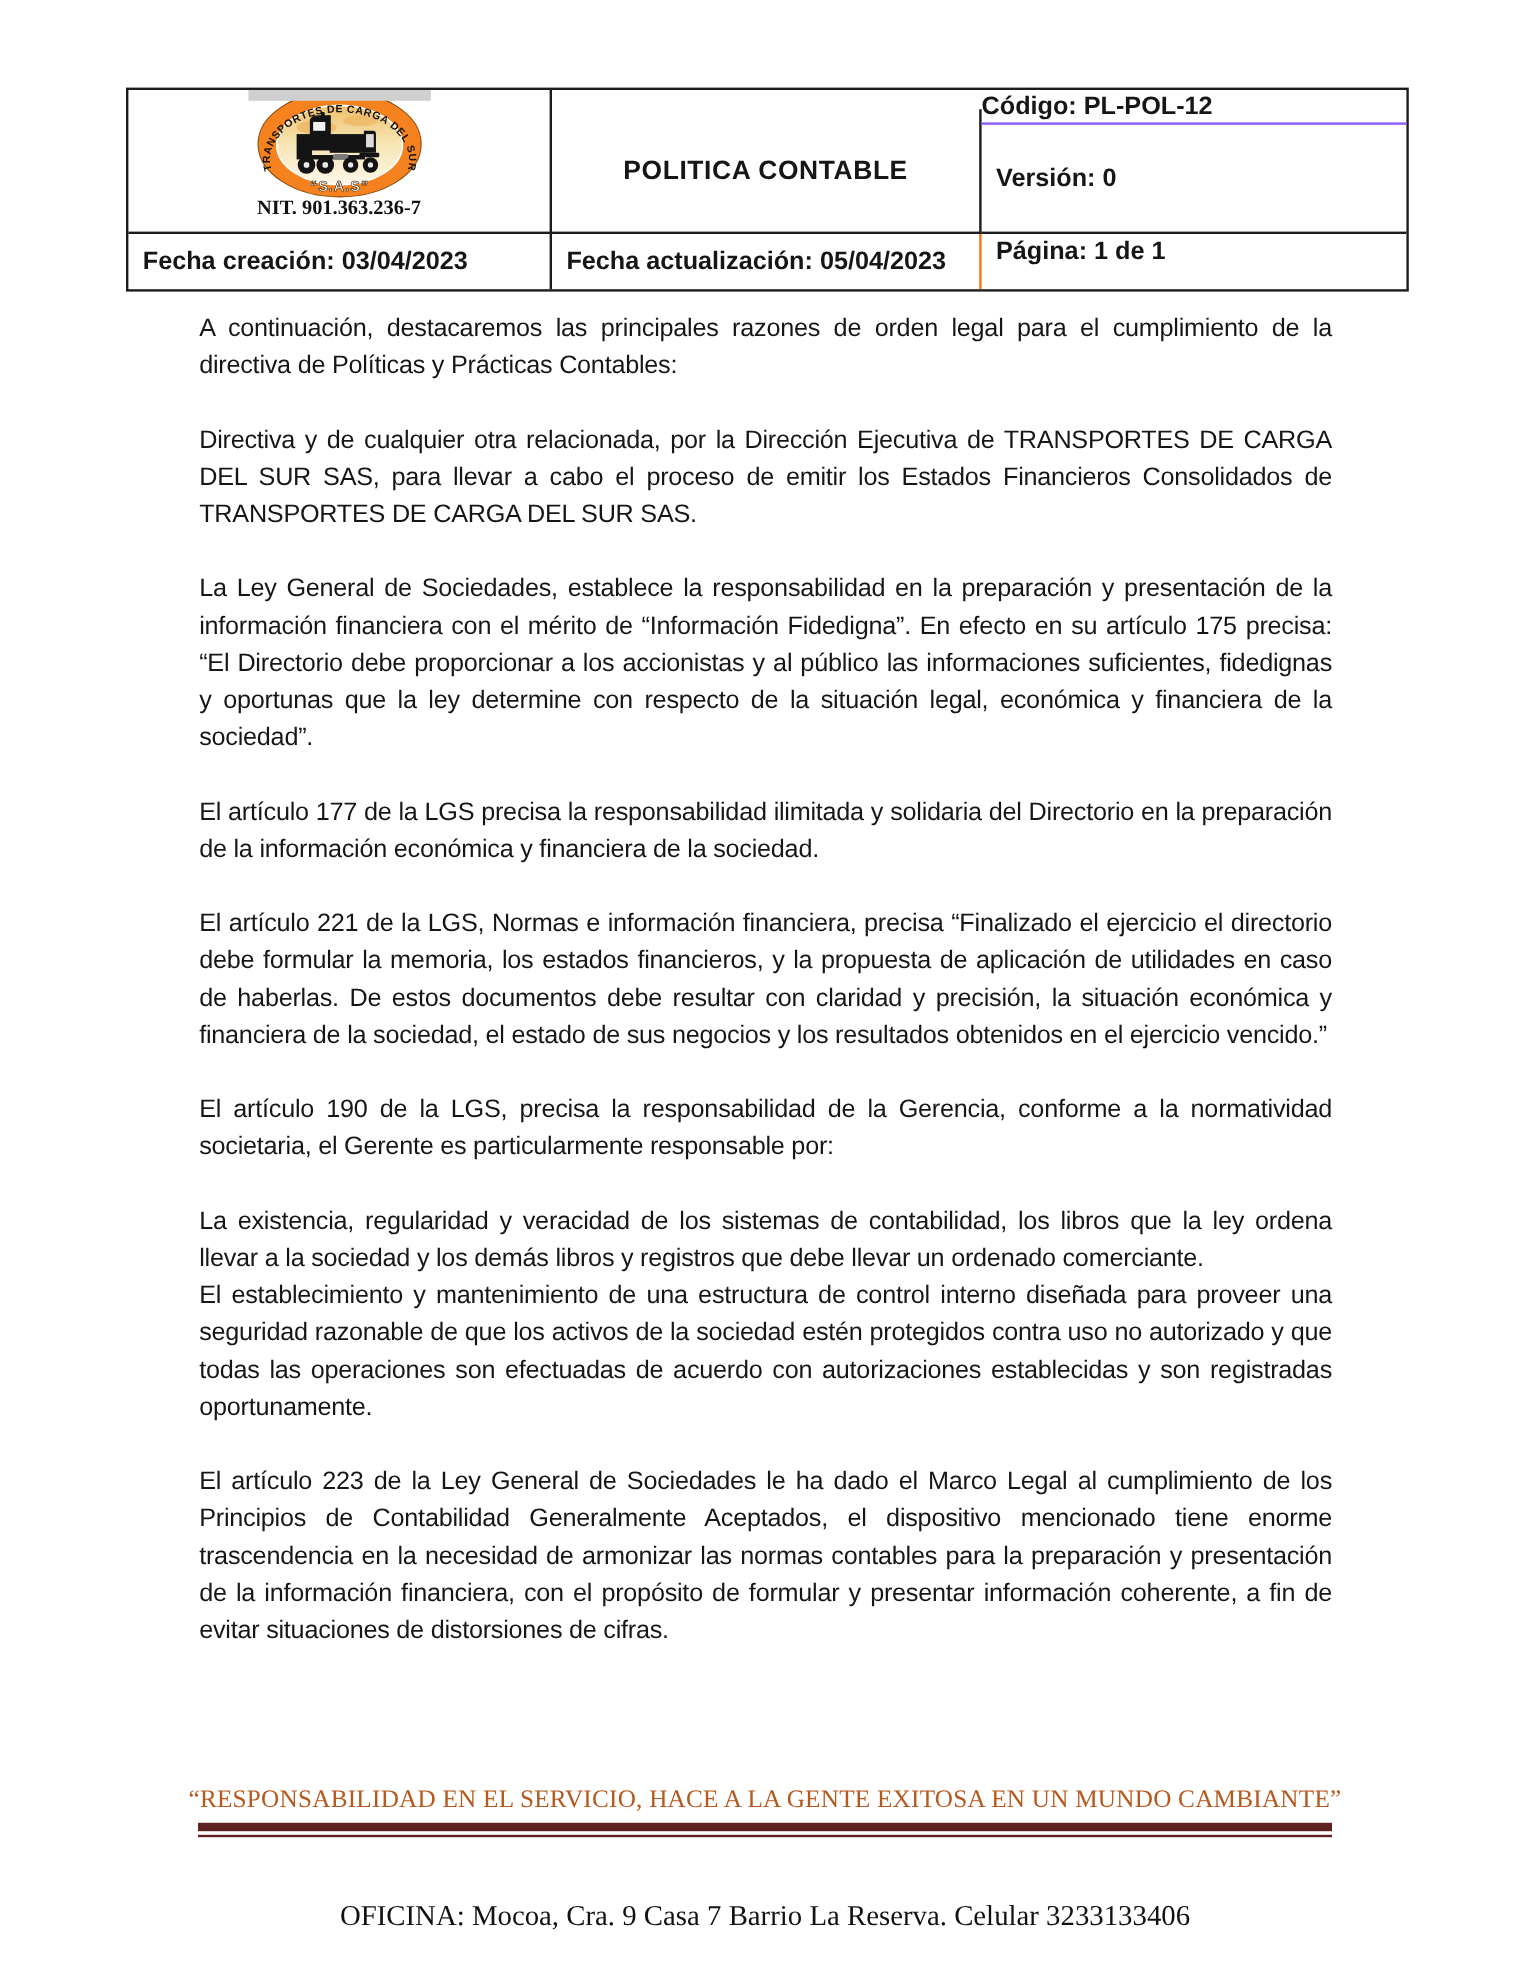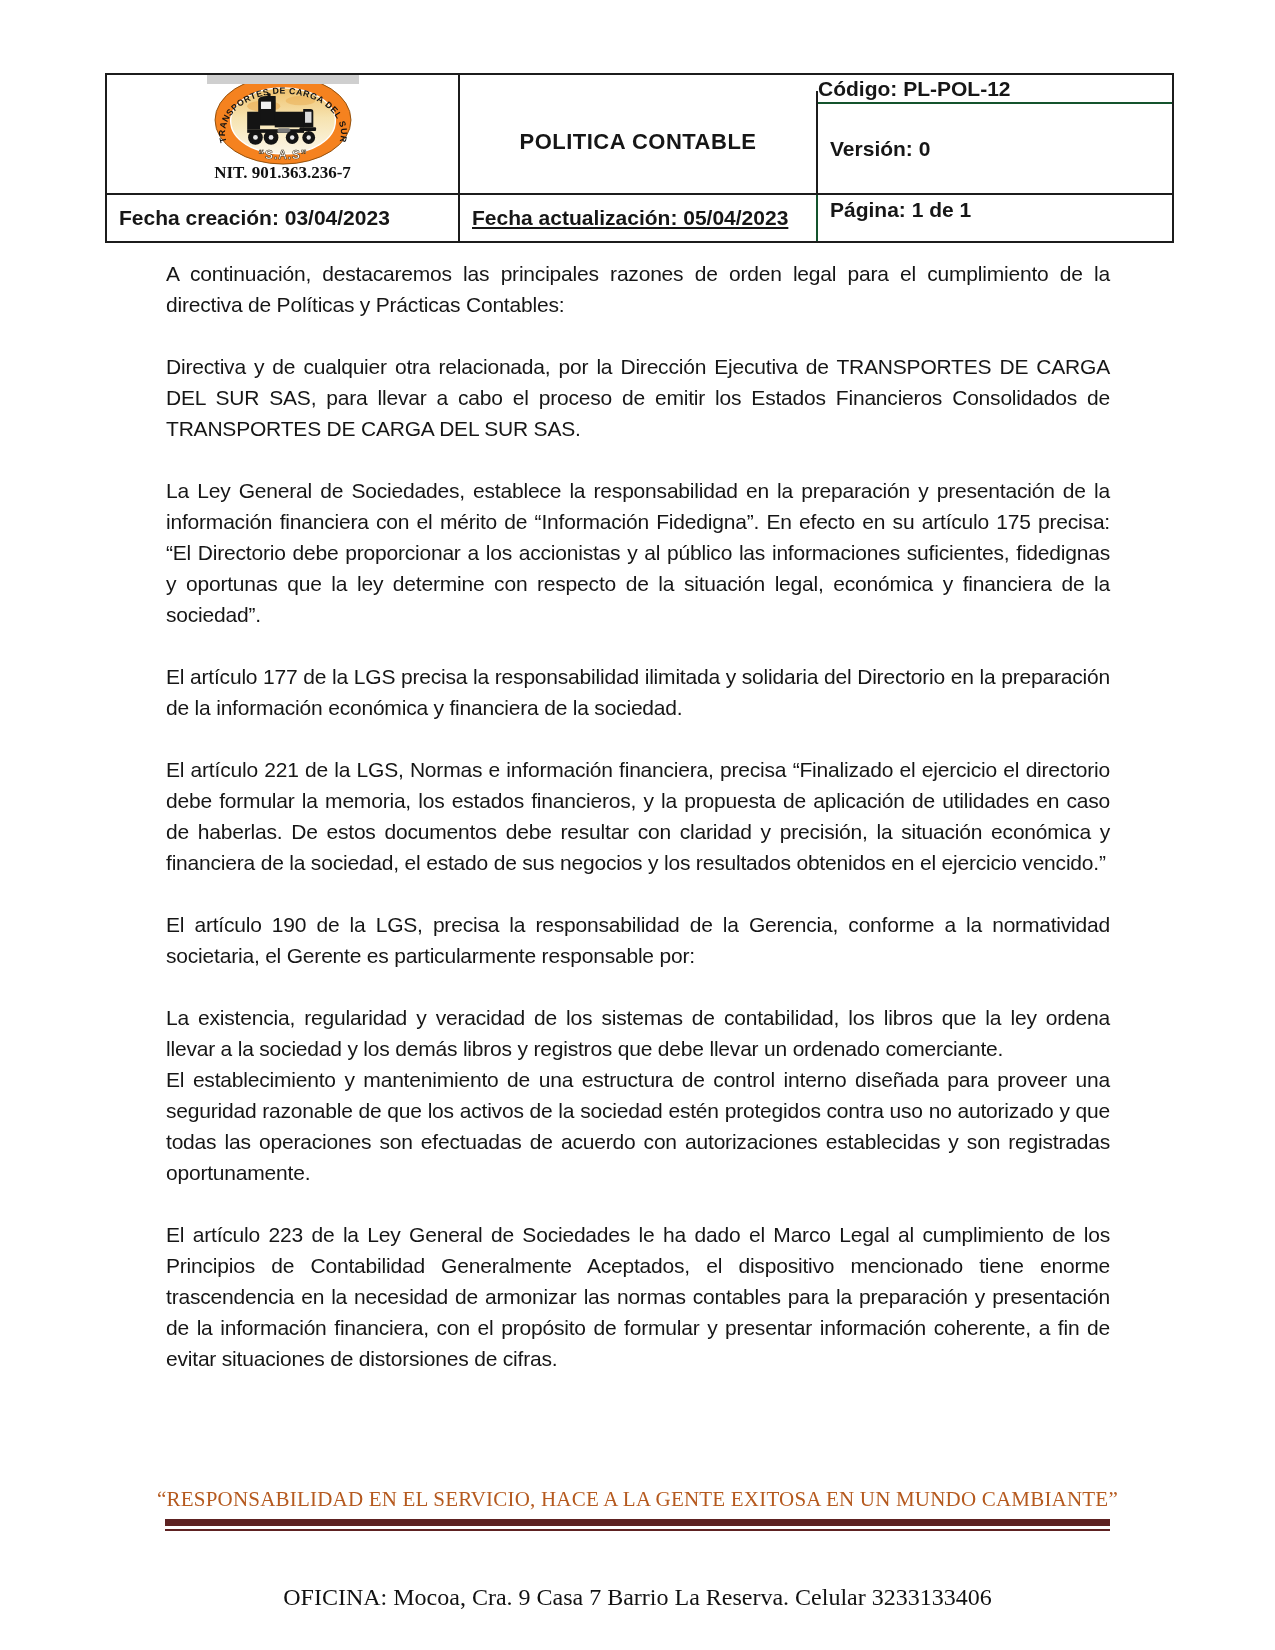--- a/index.html
+++ b/index.html
@@ -23,24 +23,24 @@
     border:2px solid #1c1c1c;
     box-sizing:content-box;
     font-weight:bold;
     font-size:21px;
   }
   .doc-table > div{box-sizing:border-box;}
   .c-logo{grid-column:1;grid-row:1/3;border-right:2px solid #1c1c1c;border-bottom:2px solid #1c1c1c;
           position:relative;display:flex;flex-direction:column;align-items:center;justify-content:flex-end;padding-bottom:1px;}
   .c-title{grid-column:2;grid-row:1/3;border-right:2px solid #1c1c1c;border-bottom:2px solid #1c1c1c;
            display:flex;align-items:center;justify-content:center;font-size:22px;letter-spacing:.5px;margin-top:16px;}
-  .c-code{grid-column:3;grid-row:1;border-bottom:2px solid #14532d;display:flex;align-items:center;}
+  .c-code{grid-column:3;grid-row:1;border-bottom:2px solid #8b5cf6;display:flex;align-items:center;}
   .c-version{grid-column:3;grid-row:2;border-bottom:2px solid #1c1c1c;display:flex;align-items:center;padding-left:12px;}
   .c-created{grid-column:1;grid-row:3;border-right:2px solid #1c1c1c;display:flex;align-items:center;padding-left:12px;}
-  .c-updated{grid-column:2;grid-row:3;border-right:2px solid #14532d;display:flex;align-items:center;padding-left:12px;text-decoration:underline;}
+  .c-updated{grid-column:2;grid-row:3;border-right:2px solid #f97316;display:flex;align-items:center;padding-left:12px;}
   .c-page{grid-column:3;grid-row:3;display:flex;align-items:flex-start;padding:3px 0 0 12px;}
 
   .logo-artifact{position:absolute;top:0;left:50%;transform:translateX(-50%);width:152px;height:9px;background:#cfcfcf;}
   .nit{font-family:"Liberation Serif",serif;font-weight:bold;font-size:17px;color:#111;line-height:15px;padding-bottom:12px;}
 
   
   .body-text{
     position:absolute;left:166px;top:258px;width:944px;
     font-size:21px;line-height:31px;letter-spacing:-0.2px;
     text-align:justify;

